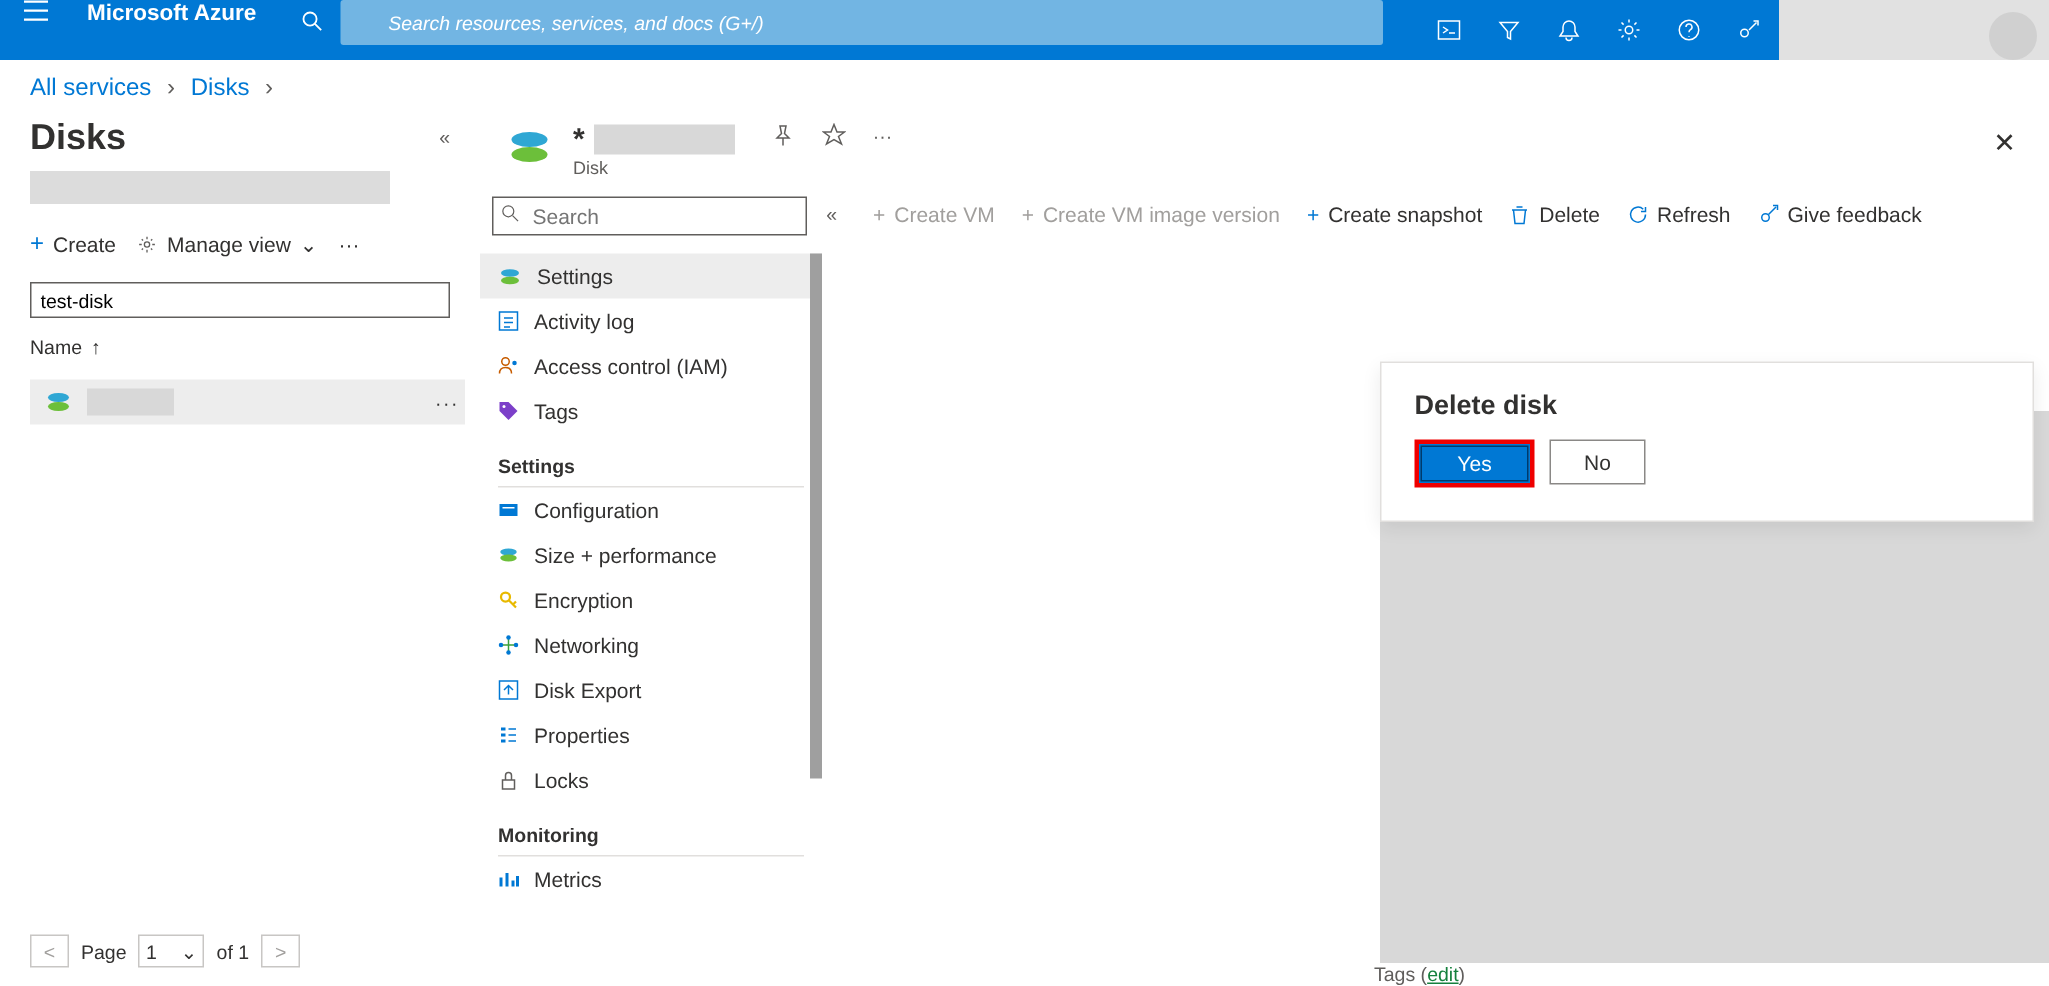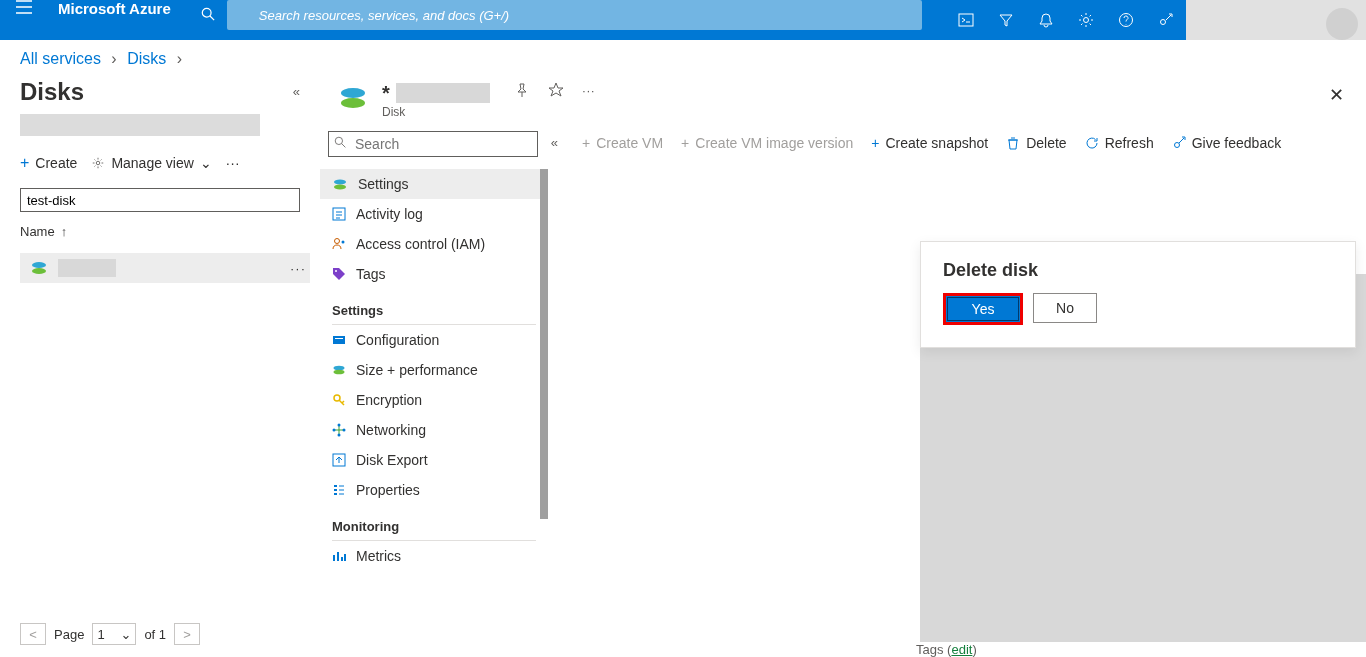--- a/index.html
+++ b/index.html
@@ -315,20 +315,27 @@
               </svg>
             <span>Disk Export</span>
           </div>
           <div class="nav-item">
             <svg width="14" height="14">
                 <path d="M2 3h3M2 7h3M2 11h3" stroke="#0078d4" stroke-width="2"></path>
                 <path d="M7 3h5M7 7h5M7 11h5" stroke="#0078d4"></path>
               </svg>
             <span>Properties</span>
           </div>
+          <div class="nav-item">
+            <svg width="14" height="14">
+                <rect x="3" y="7" width="8" height="6" stroke="#605e5c" fill="none"></rect>
+                <path d="M5 7V4a2 2 0 014 0v3" stroke="#605e5c" fill="none"></path>
+              </svg>
+            <span>Locks</span>
+          </div>
           <div class="nav-section">Monitoring</div>
           <div class="nav-sep"></div>
           <div class="nav-item">
             <svg width="14" height="14">
                 <path d="M2 12V6M6 12V3M10 12V8M13 12V5" stroke="#0078d4" stroke-width="2"></path>
               </svg>
             <span>Metrics</span>
           </div>
         </div>
       </div>

